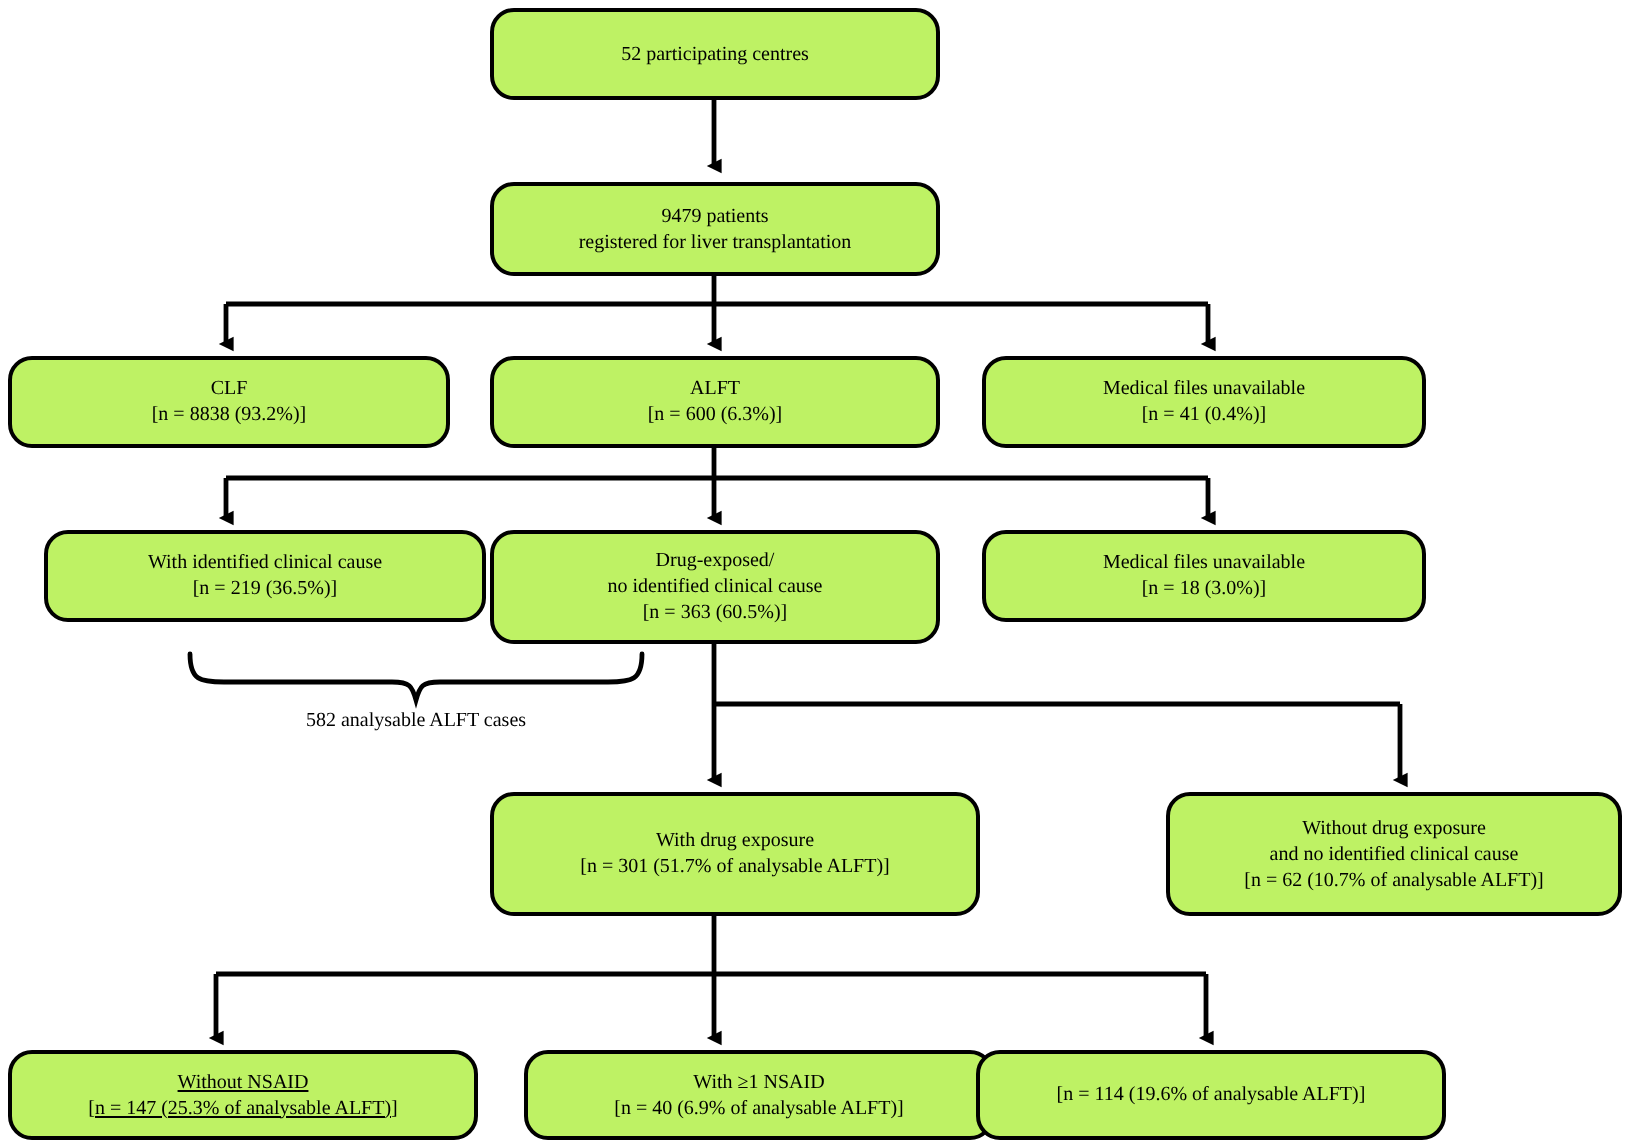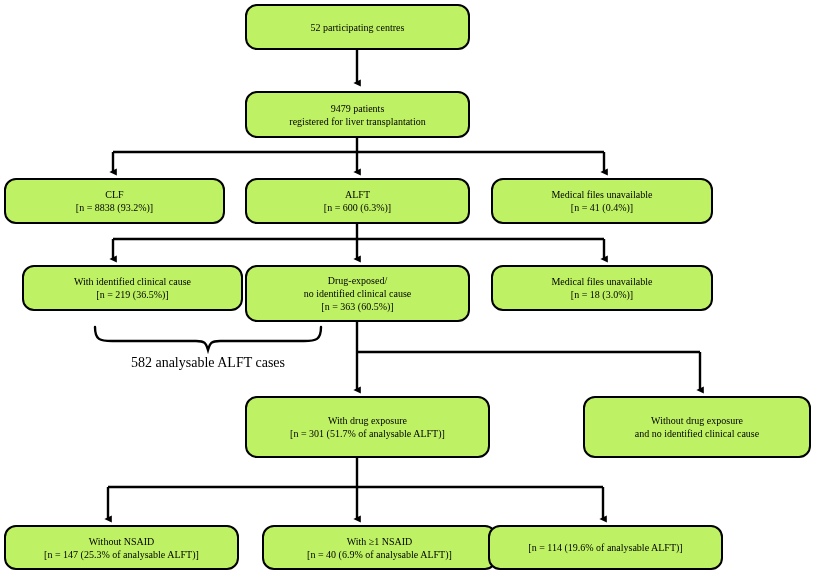--- a/index.html
+++ b/index.html
@@ -39,21 +39,21 @@
     line-height: 1.30;
     padding: 2px 6px;
   }
   .node .ln {
     display: block;
     white-space: nowrap;
   }
   .brace-label {
     position: absolute;
     text-align: center;
-    font-size: 14px;
+    font-size: 10px;
     color: #000000;
     white-space: nowrap;
   }
 </style>
 </head>
 <body>
 
 <div id="canvas">
 
   <svg id="wires" viewBox="0 0 814 574">
@@ -136,23 +136,24 @@
   </div>
 
   <div class="node" style="left:245px; top:396px; width:245px; height:62px;">
     <span class="ln">With drug exposure</span>
     <span class="ln">[n = 301 (51.7% of analysable ALFT)]</span>
   </div>
 
   <div class="node" style="left:583px; top:396px; width:228px; height:62px;">
     <span class="ln">Without drug exposure</span>
     <span class="ln">and no identified clinical cause</span>
+    <span class="ln">[n = 62 (10.7% of analysable ALFT)]</span>
   </div>
 
-  <div class="node" style="left:4px; top:525px; width:235px; height:45px;">
+  <div class="node" style="left:4px; top:525px; width:235px; height:45px;text-decoration:underline;">
     <span class="ln">Without NSAID</span>
     <span class="ln">[n = 147 (25.3% of analysable ALFT)]</span>
   </div>
 
   <div class="node" style="left:262px; top:525px; width:235px; height:45px;">
     <span class="ln">With ≥1 NSAID</span>
     <span class="ln">[n = 40 (6.9% of analysable ALFT)]</span>
   </div>
 
   <div class="node" style="left:488px; top:525px; width:235px; height:45px;">

